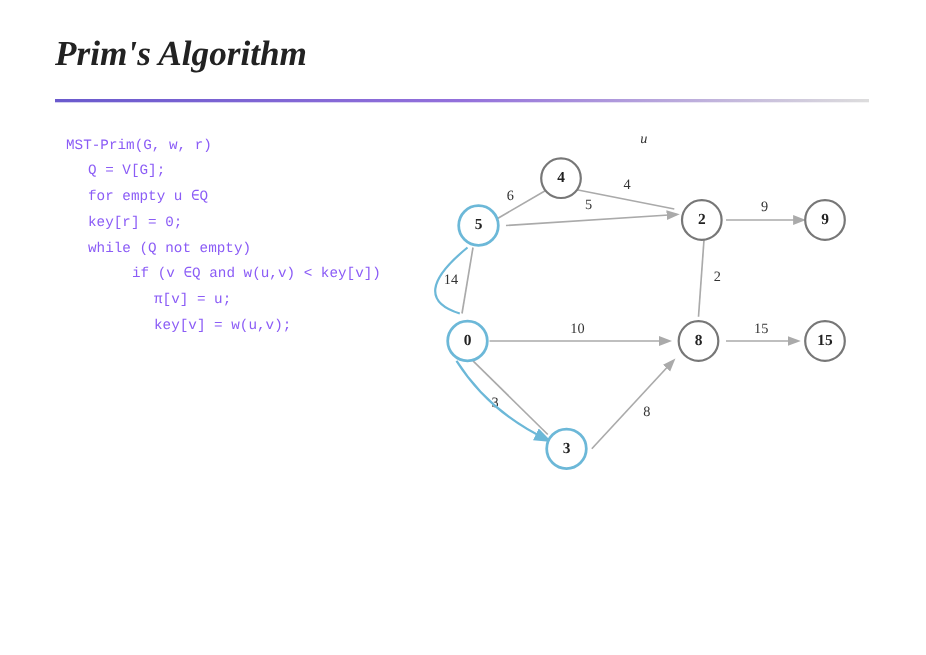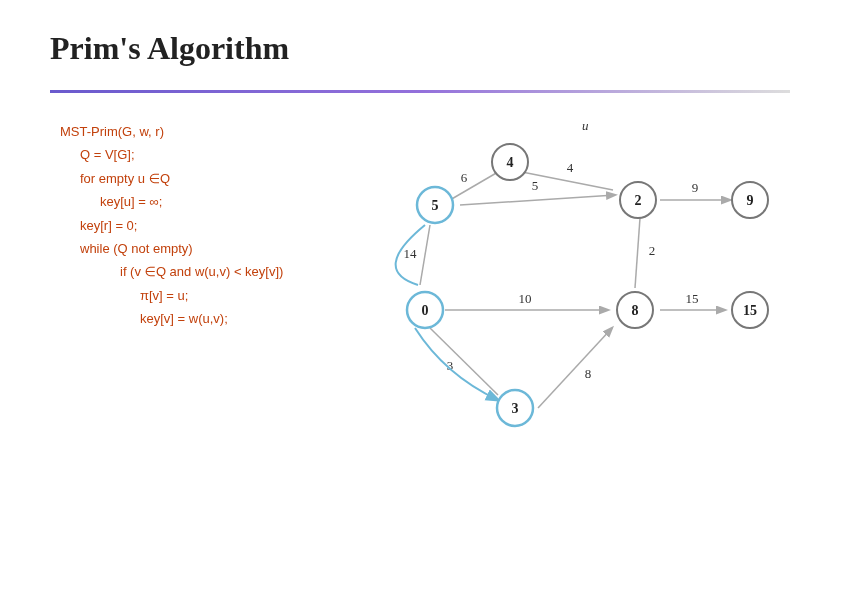--- a/index.html
+++ b/index.html
@@ -10,41 +10,42 @@
       font-family: 'Times New Roman', Times, serif;
       overflow: hidden;
       position: relative;
     }
 
     .title {
       position: absolute;
       top: 30px;
       left: 50px;
       font-size: 32px;
+      font-style: italic;
       font-weight: bold;
       color: #222;
     }
 
     .divider {
       position: absolute;
       top: 90px;
       left: 50px;
       width: 740px;
       height: 3px;
       background: linear-gradient(to right, #6a5acd, #9370db, #ddd);
     }
 
     .code-block {
       position: absolute;
       top: 120px;
       left: 60px;
-      font-family: Liberation Sans, sans-serif;
+      font-family: Liberation Mono, monospace;
       font-size: 13px;
       line-height: 1.8;
-      color: #c2410c;
+      color: #8b5cf6;
     }
 
     .code-block .line {
       display: block;
       white-space: nowrap;
     }
 
     .indent1 { padding-left: 20px; }
     .indent2 { padding-left: 40px; }
     .indent3 { padding-left: 60px; text-align: right; }
@@ -77,21 +78,20 @@
 <body>
 
 <div class="title">Prim's Algorithm</div>
 
 <div class="divider"></div>
 
 <div class="code-block">
   <span class="line">MST-Prim(G, w, r)</span>
   <span class="line indent1">Q = V[G];</span>
   <span class="line indent1">for empty u ∈Q</span>
-  <span class="line indent2">key[u] = ∞;</span>
   <span class="line indent1">key[r] = 0;</span>
   <span class="line indent1">while (Q not empty)</span>
   <span class="line indent3">if (v ∈Q and w(u,v) &lt; key[v])</span>
   <span class="line indent4">π[v] = u;</span>
   <span class="line indent4">key[v] = w(u,v);</span>
 </div>
 
 <div class="graph-area">
   <svg width="480" height="370" viewBox="0 0 480 370">
     <defs>

